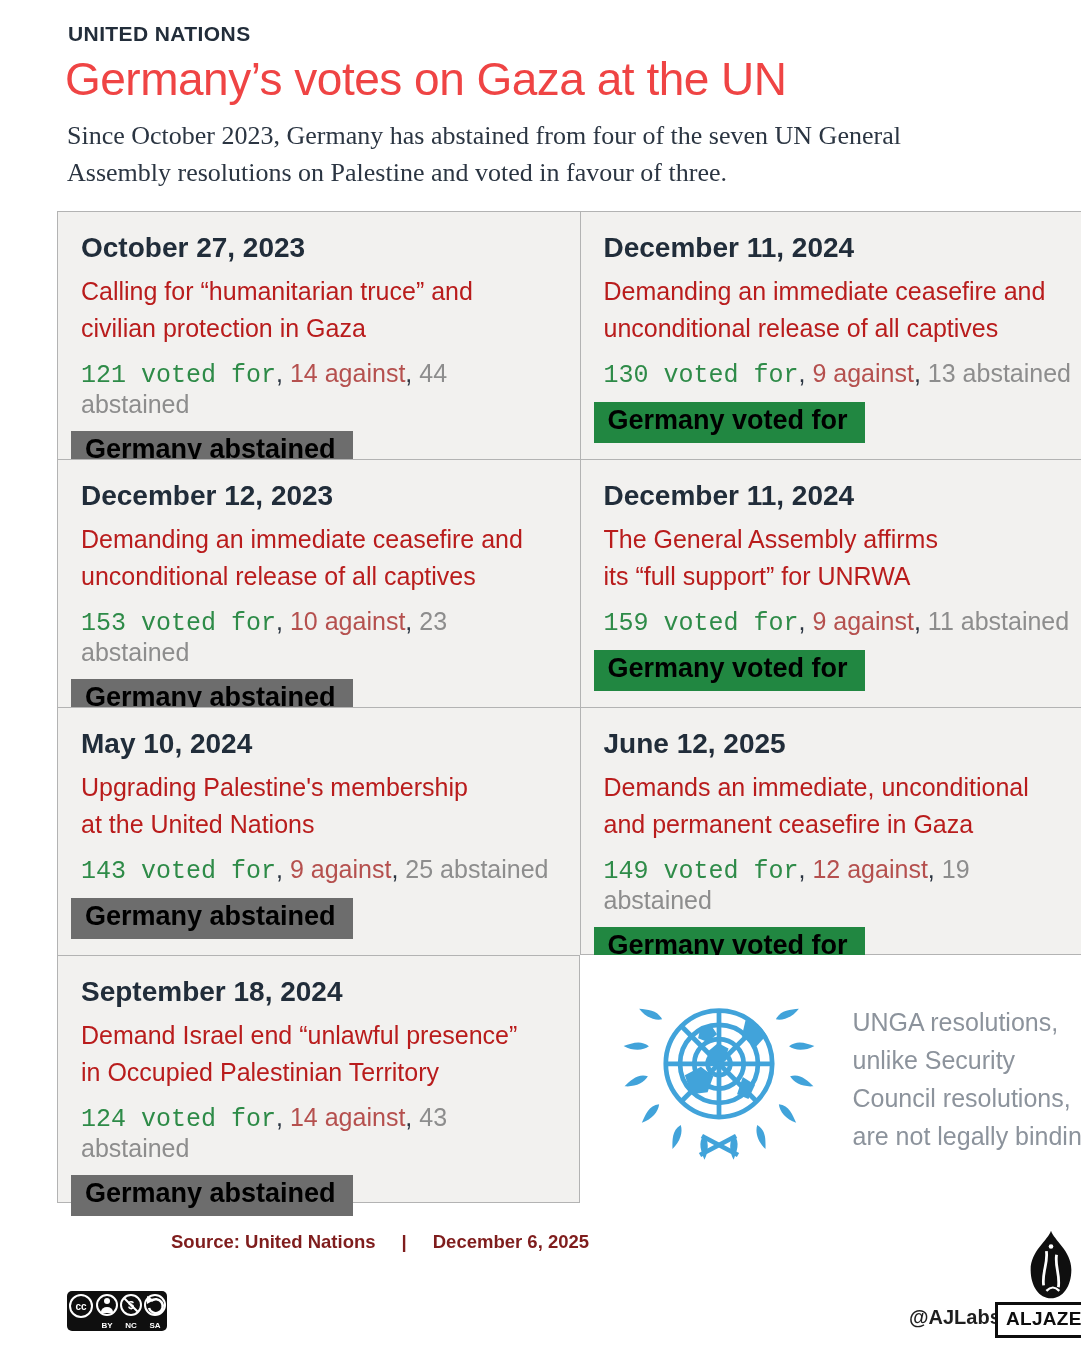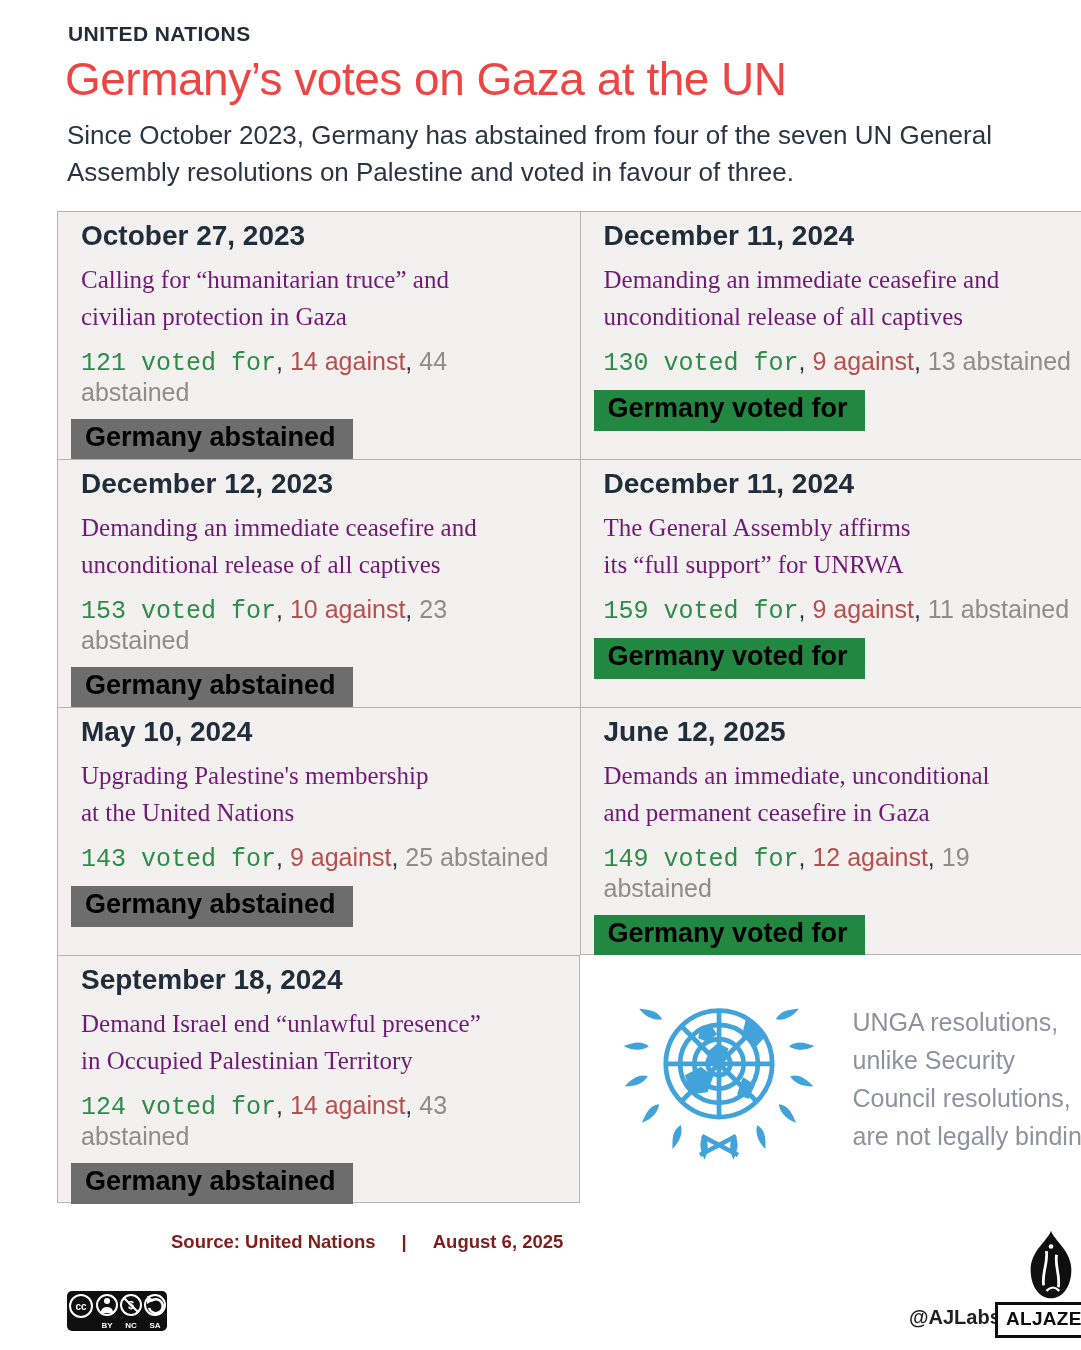--- a/index.html
+++ b/index.html
@@ -5,31 +5,31 @@
   * { margin:0; padding:0; box-sizing:border-box; }
   body { background:#ffffff; font-family:"Liberation Sans","DejaVu Sans",sans-serif; }
   .page { position:relative; width:1081px; height:1350px; background:#ffffff; overflow:hidden;margin-left:39px; }
 
   
   .kicker { position:absolute; left:29px; top:22px; font-size:21px; font-weight:700;
             color:#222d3a; letter-spacing:0.4px; }
   .title  { position:absolute; left:26px; top:52px; font-size:46px; font-weight:400;
             color:#ef4444; letter-spacing:-0.5px; }
   .subtitle { position:absolute; left:28px; top:117px; font-size:26px; line-height:37px;
-            color:#2b3542; white-space:pre-line; }
+            color:#2b3542; white-space:pre-line;font-family:Liberation Serif, serif; }
 
   
   .grid { position:absolute; left:18px; top:211px; width:1045px;
           display:grid; grid-template-columns:1fr 1fr; grid-template-rows:repeat(4,248px); }
   .card { background:#f2f1ef; border-left:1px solid #b3b3b3; border-top:1px solid #b3b3b3;
-          padding:8px 20px 0 23px; }
+          padding:20px 20px 0 23px; }
   .card.b-r { border-right:1px solid #b3b3b3; }
   .card.b-b { border-bottom:1px solid #b3b3b3; }
   .date  { font-size:28px; font-weight:700; color:#212d3a; margin-bottom:9px; }
-  .desc  { font-size:25px; line-height:37px; color:#701a75; margin-bottom:12px; white-space:pre-line;font-family:Liberation Serif, serif; }
+  .desc  { font-size:25px; line-height:37px; color:#b91c1c; margin-bottom:12px; white-space:pre-line; }
   .votes { font-size:25px; margin-bottom:12px; }
   .v-for { color:#2e8b48;font-family:Liberation Mono, monospace; }
   .v-sep { color:#2b3542; }
   .v-against { color:#b5504e; }
   .v-abstained { color:#8d8d8d; }
   .badge { display:inline-block; margin-left:-10px; padding:3px 17px 7px 14px;
            font-size:27px; font-weight:700; color:#000000; }
   .badge-abstained { background:#6d6d6d; }
   .badge-for { background:#218741; }
 
@@ -179,21 +179,21 @@
     <path d="M82 17 a7 7 0 1 0 2 -7" stroke="#ffffff" stroke-width="2.5" fill="none"></path>
     <path d="M80 5 l7 4 -7 4 z" fill="#ffffff"></path>
     <text x="40" y="37" font-size="8" font-weight="bold" fill="#ffffff" text-anchor="middle">BY</text>
     <text x="64" y="37" font-size="8" font-weight="bold" fill="#ffffff" text-anchor="middle">NC</text>
     <text x="88" y="37" font-size="8" font-weight="bold" fill="#ffffff" text-anchor="middle">SA</text>
   </svg>
 
   <div class="source-row">
     <span>Source: United Nations</span>
     <span>|</span>
-    <span>August 6, 2025</span>
+    <span>December 6, 2025</span>
   </div>
 
   <svg class="aj-logo" width="56" height="74" viewBox="0 0 60 80">
     <path d="M30 3 C33 13 52 25 52 45 C52 63 43 76 30 76 C17 76 8 63 8 45 C8 25 27 13 30 3 Z" fill="#0f0f0f"></path>
     <g stroke="#ffffff" fill="none">
       <path d="M22 62 C20 48 27 38 25 25" stroke-width="3"></path>
       <path d="M38 64 C40 50 34 42 36 29" stroke-width="3"></path>
       <path d="M25 68 C30 63 34 63 39 68" stroke-width="2.5"></path>
     </g>
     <circle cx="30" cy="20" r="2.5" fill="#ffffff"></circle>

